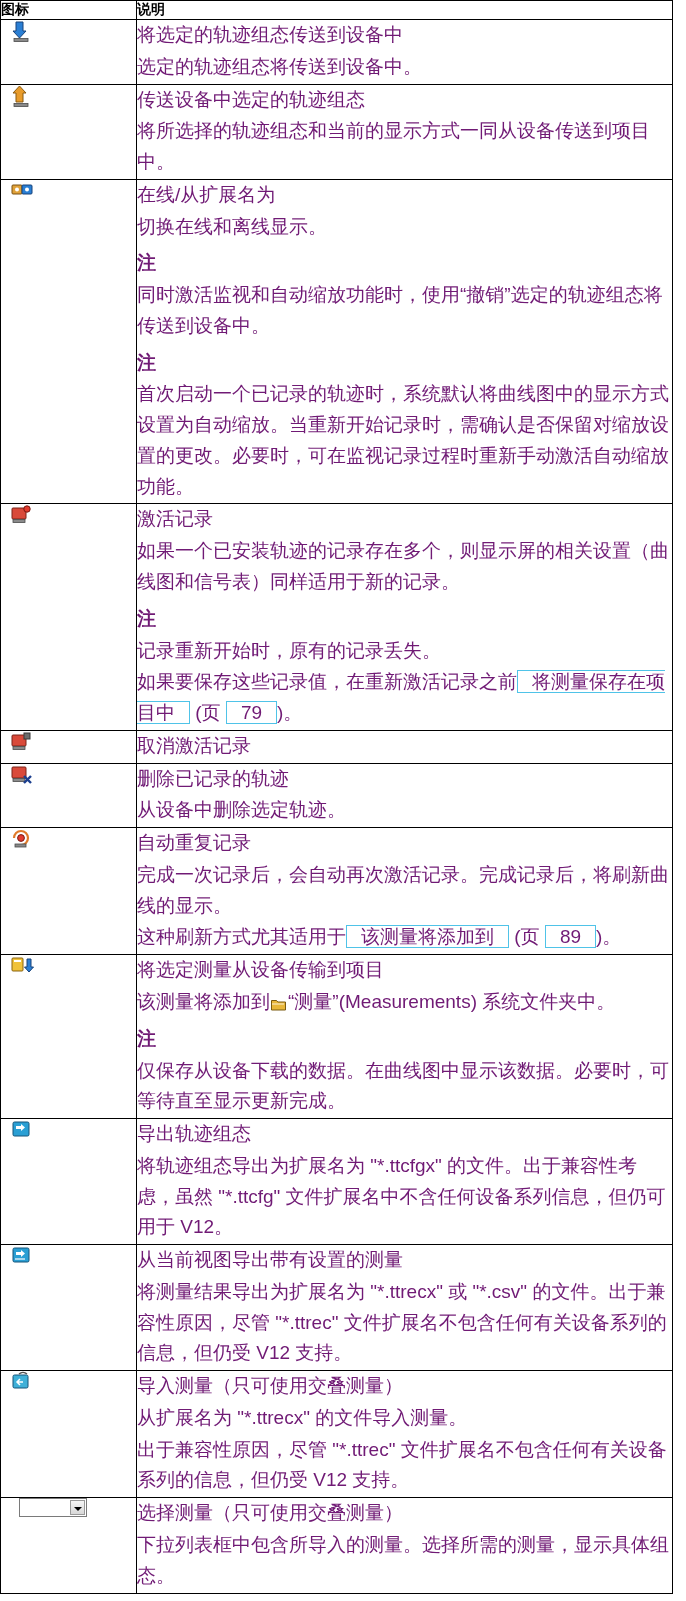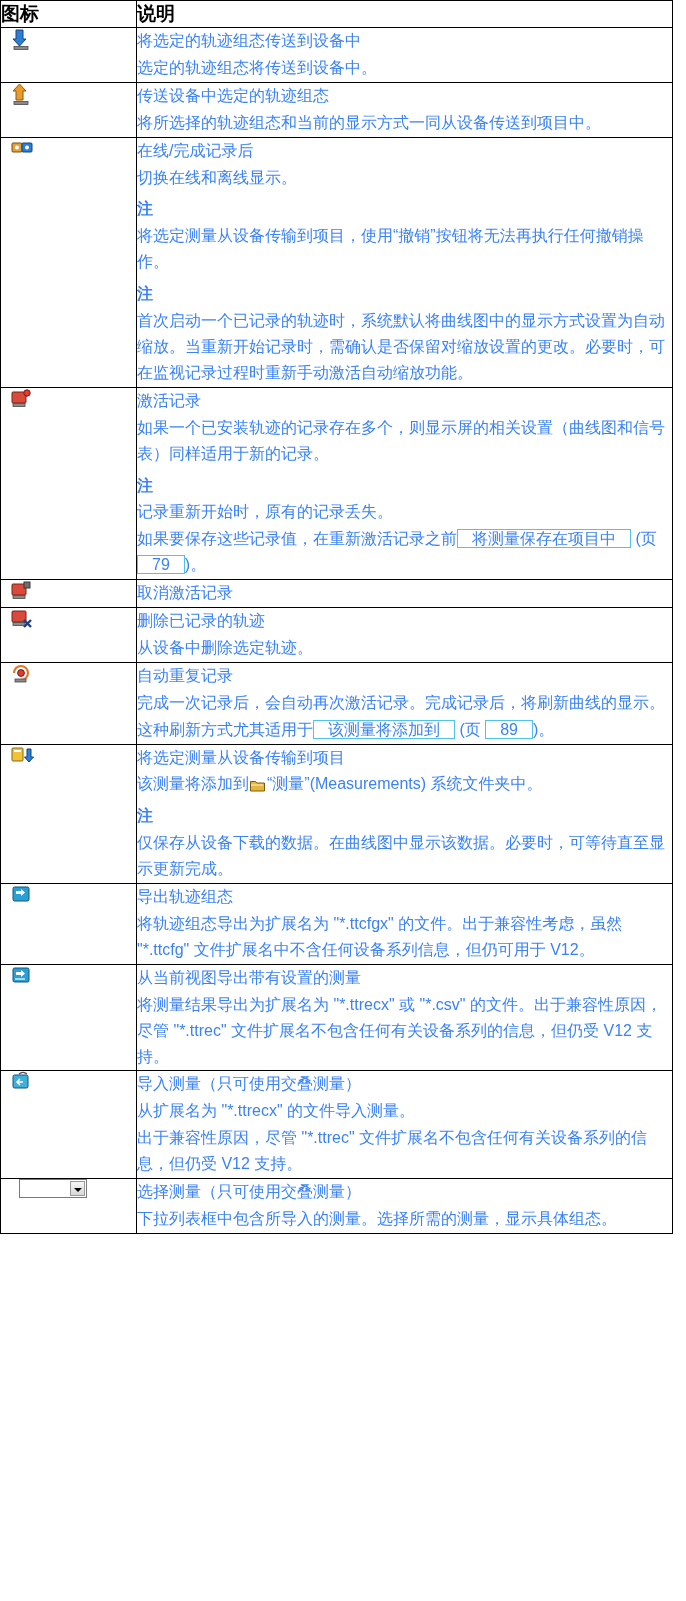--- a/index.html
+++ b/index.html
@@ -21,36 +21,36 @@
   table.icon-table td,table.icon-table th{
     border:1px solid #000;
     vertical-align:top;
     padding:0;
   }
   col.c-icon{width:136px;}
   col.c-desc{width:536px;}
   th.hdr{
     text-align:left;
     font-weight:bold;
-    font-size:19px;
+    font-size:14px;
     padding:6px 8px 7px 8px;
     color:#000;
   }
   td.icon-cell{
     padding:8px 0 8px 0;
     text-align:left;
   }
   td.icon-cell .ico-wrap{
     padding-left:10px;
   }
   td.desc-cell{
     padding:6px 8px 8px 9px;
-    font-size:16px;
+    font-size:19px;
     line-height:1.62;
-    color:#3b82f6;
+    color:#701a75;
   }
   .title-line{
     margin:0 0 2px 0;
   }
   .p{
     margin:0 0 1px 0;
   }
   .note-h{
     font-weight:bold;
     margin:6px 0 1px 0;
@@ -145,24 +145,24 @@
       <div class="ico-wrap">
         <svg width="24" height="20" viewBox="0 0 24 20">
           <rect x="1" y="5" width="10" height="9" rx="1" fill="#e0a23a" stroke="#7a5010" stroke-width="1"></rect>
           <rect x="11" y="5" width="10" height="9" rx="1" fill="#2a7fd4" stroke="#17427a" stroke-width="1"></rect>
           <circle cx="6" cy="9.5" r="2" fill="#fff"></circle>
           <circle cx="16" cy="9.5" r="2" fill="#fff"></circle>
         </svg>
       </div>
     </td>
     <td class="desc-cell">
-      <p class="title-line p">在线/完成记录后</p>
+      <p class="title-line p">在线/从扩展名为</p>
       <p class="p">切换在线和离线显示。</p>
       <p class="note-h">注</p>
-      <p class="p">将选定测量从设备传输到项目，使用“撤销”按钮将无法再执行任何撤销操作。</p>
+      <p class="p">同时激活监视和自动缩放功能时，使用“撤销”选定的轨迹组态将传送到设备中。</p>
       <p class="note-h">注</p>
       <p class="p">首次启动一个已记录的轨迹时，系统默认将曲线图中的显示方式设置为自动缩放。当重新开始记录时，需确认是否保留对缩放设置的更改。必要时，可在监视记录过程时重新手动激活自动缩放功能。</p>
     </td>
   </tr>
 
   <tr>
     <td class="icon-cell">
       <div class="ico-wrap">
         <svg width="24" height="20" viewBox="0 0 24 20">
           <rect x="1" y="4" width="14" height="11" rx="1" fill="#d94a3a" stroke="#7a2218" stroke-width="1"></rect>

